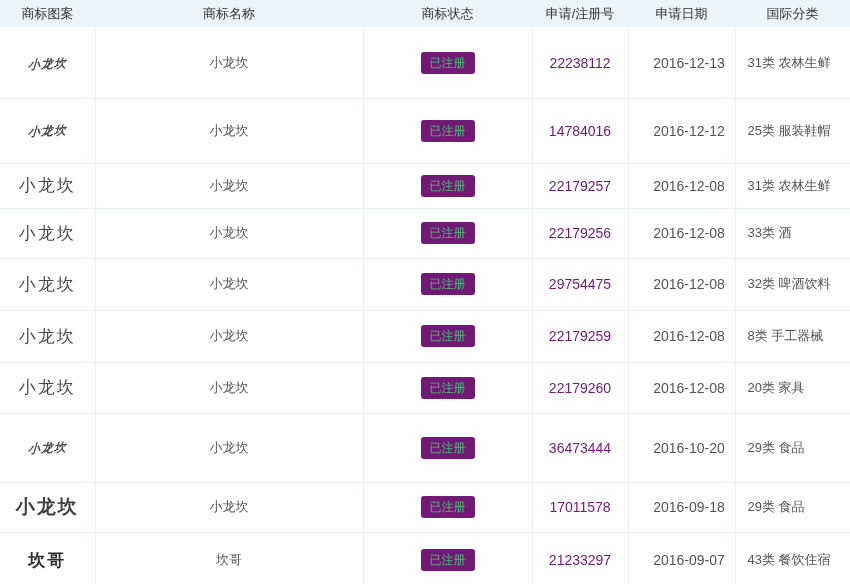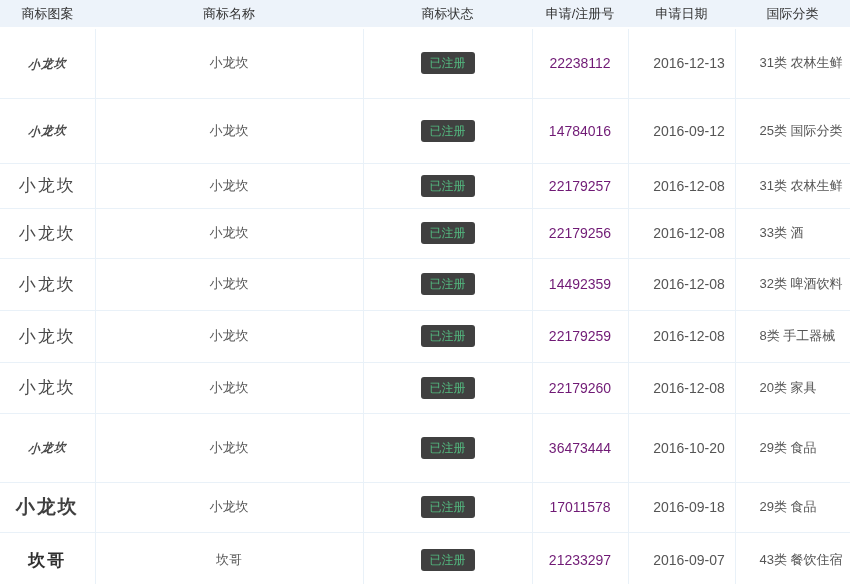--- a/index.html
+++ b/index.html
@@ -42,25 +42,25 @@
     text-align: center;
     color: #555;
     background: #fff;
   }
   tbody tr td:first-child { border-left: none; }
   tbody tr:first-child td { border-top: none; }
 
   td.c-name  { font-size: 13px; color: #555; }
   td.c-no    { font-size: 14px; color: #701a75; }
   td.c-date  { font-size: 14px; color: #555; padding-left: 15px; }
-  td.c-class { font-size: 13px; color: #555; text-align: left; padding-left: 24px; }
+  td.c-class { font-size: 13px; color: #555; text-align: left; padding-left: 12px; }
 
   .badge {
     display: inline-block;
-    background: #404040;
+    background: #701a75;
     color: #53b87f;
     font-size: 12px;
     line-height: 1;
     padding: 5px 9px;
     border-radius: 3px;
   }
 
   
   .tm-img { display: inline-block; color: #3d3d3d; }
   .tm-calligraphy {
@@ -123,22 +123,22 @@
         <td class="c-status"><span class="badge">已注册</span></td>
         <td class="c-no">22238112</td>
         <td class="c-date">2016-12-13</td>
         <td class="c-class">31类 农林生鲜</td>
       </tr>
       <tr style="height:65px">
         <td class="c-img"><span class="tm-img tm-calligraphy">小龙坎</span></td>
         <td class="c-name">小龙坎</td>
         <td class="c-status"><span class="badge">已注册</span></td>
         <td class="c-no">14784016</td>
-        <td class="c-date">2016-09-12</td>
-        <td class="c-class">25类 国际分类</td>
+        <td class="c-date">2016-12-12</td>
+        <td class="c-class">25类 服装鞋帽</td>
       </tr>
       <tr style="height:45px">
         <td class="c-img"><span class="tm-img tm-plain">小龙坎</span></td>
         <td class="c-name">小龙坎</td>
         <td class="c-status"><span class="badge">已注册</span></td>
         <td class="c-no">22179257</td>
         <td class="c-date">2016-12-08</td>
         <td class="c-class">31类 农林生鲜</td>
       </tr>
       <tr style="height:50px">
@@ -146,21 +146,21 @@
         <td class="c-name">小龙坎</td>
         <td class="c-status"><span class="badge">已注册</span></td>
         <td class="c-no">22179256</td>
         <td class="c-date">2016-12-08</td>
         <td class="c-class">33类 酒</td>
       </tr>
       <tr style="height:52px">
         <td class="c-img"><span class="tm-img tm-plain">小龙坎</span></td>
         <td class="c-name">小龙坎</td>
         <td class="c-status"><span class="badge">已注册</span></td>
-        <td class="c-no">14492359</td>
+        <td class="c-no">29754475</td>
         <td class="c-date">2016-12-08</td>
         <td class="c-class">32类 啤酒饮料</td>
       </tr>
       <tr style="height:52px">
         <td class="c-img"><span class="tm-img tm-plain">小龙坎</span></td>
         <td class="c-name">小龙坎</td>
         <td class="c-status"><span class="badge">已注册</span></td>
         <td class="c-no">22179259</td>
         <td class="c-date">2016-12-08</td>
         <td class="c-class">8类 手工器械</td>

